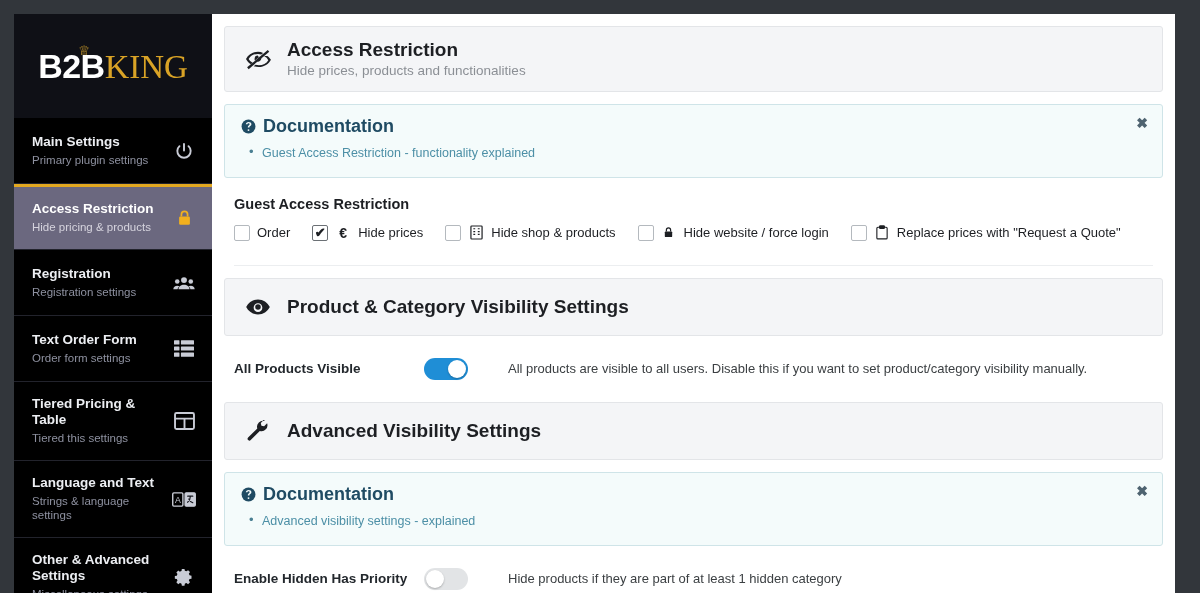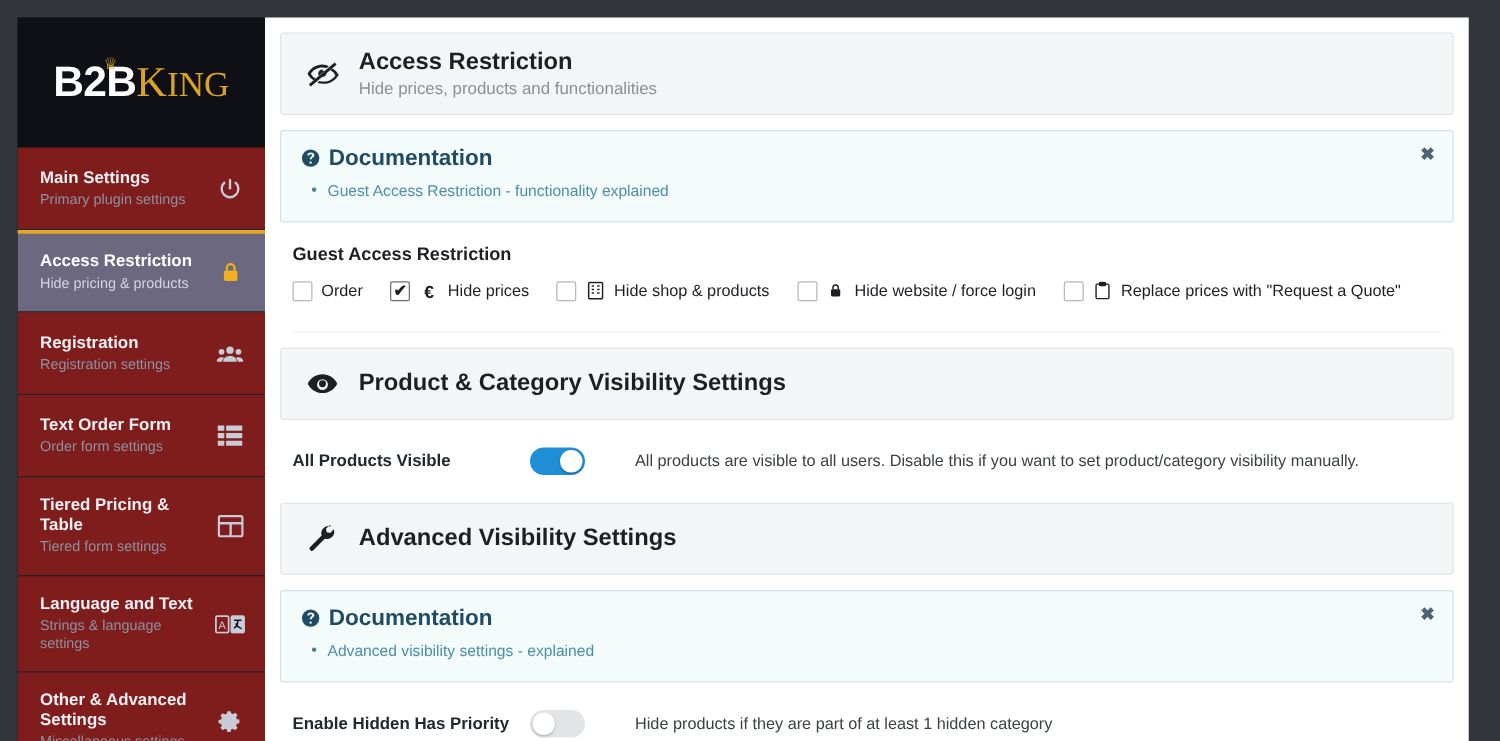--- a/index.html
+++ b/index.html
@@ -55,40 +55,40 @@
     font-size: 34px;
     color: #ffffff;
     letter-spacing: -0.5px;
   }
   .logo .king {
     font-family: "Liberation Serif", serif;
     font-size: 34px;
     color: #d9a326;
     letter-spacing: 0px;
   }
-  .logo .king .sm { font-size: 28px; }
+  .logo .king .sm { font-size: 33px; }
   .crown {
     position: absolute;
     left: 40px;
     top: -5px;
     font-size: 13px;
     color: #e8b02c;
     line-height: 1;
   }
 
   .nav-item {
     position: relative;
     display: flex;
     align-items: center;
     justify-content: space-between;
     padding: 14px 16px 14px 18px;
     min-height: 66px;
     border-bottom: 1px solid #22232c;
     cursor: pointer;
-    background: #7f1d1d;
+    background: #000000;
   }
   .nav-item .texts { display: flex; flex-direction: column; gap: 4px; padding-right: 6px; }
   .nav-title {
     font-size: 13.5px;
     font-weight: bold;
     color: #eceef2;
     line-height: 1.2;
   }
   .nav-sub {
     font-size: 11.5px;
@@ -384,21 +384,21 @@
             <rect x="7.6" y="6.7" width="14.4" height="4.6" rx="0.6"></rect>
           <rect x="0" y="13.4" width="6" height="4.6" rx="0.6"></rect>
             <rect x="7.6" y="13.4" width="14.4" height="4.6" rx="0.6"></rect>
         </svg>
       </span>
     </div>
 
     <div class="nav-item">
       <div class="texts">
         <span class="nav-title">Tiered Pricing &amp; Table</span>
-        <span class="nav-sub">Tiered form settings</span>
+        <span class="nav-sub">Tiered this settings</span>
       </div>
       <span class="nav-icon">
         <svg width="21" height="18" viewBox="0 0 22 19" fill="none" stroke="currentColor" stroke-width="2">
           <rect x="1" y="1" width="20" height="17" rx="1.6"></rect>
           <path d="M1 7h20M11 7v11"></path>
         </svg>
       </span>
     </div>
 
     <div class="nav-item">

